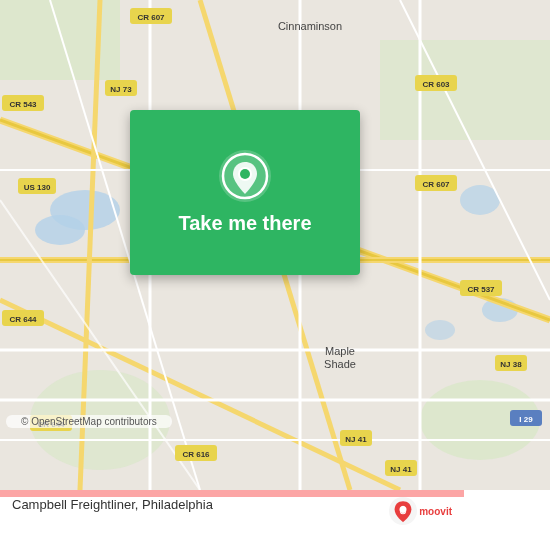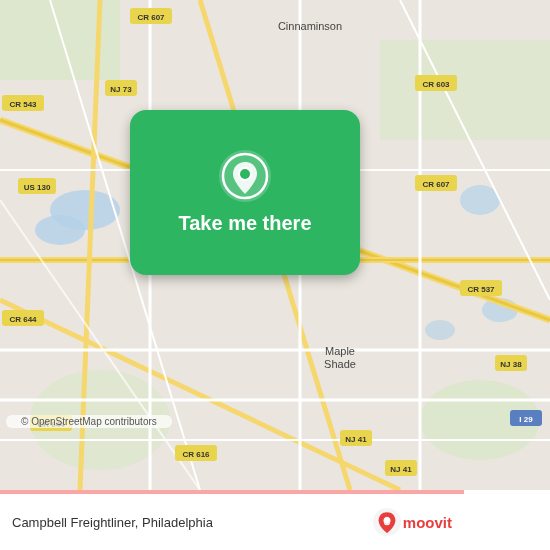--- a/index.html
+++ b/index.html
@@ -26,23 +26,23 @@
       position: absolute;
       top: 0; left: 0;
     }
 
     
     #bottom-bar {
       width: 464px;
       height: 60px;
       background: white;
       display: flex;
-      align-items: center;
+      align-items: flex-start;
       padding: 0 12px;
-      border-top: 4px solid #fca5a5;
+      border-top: 7px solid #fca5a5;
     }
 
     .moovit-logo {
       display: flex;
       align-items: center;
       margin-left: auto;
     }
 
     .moovit-icon {
       width: 28px;
@@ -68,21 +68,21 @@
     }
 
     
     #take-me-card {
       position: absolute;
       top: 110px;
       left: 130px;
       width: 230px;
       height: 165px;
       background: #2eb562;
-      border-radius: 16px;
+      border-radius: 4px;
       display: flex;
       flex-direction: column;
       align-items: center;
       justify-content: center;
       cursor: pointer;
       box-shadow: 0 4px 12px rgba(0,0,0,0.3);
     }
 
     .pin-icon {
       width: 52px;
@@ -213,15 +213,15 @@
   <div class="moovit-logo">
     <svg class="moovit-icon" viewBox="0 0 40 40" xmlns="http://www.w3.org/2000/svg">
 
       <circle cx="20" cy="20" r="20" fill="#f5f5f5"></circle>
       <path d="M20 6 C13 6 8 11 8 18 C8 27 20 36 20 36 C20 36 32 27 32 18 C32 11 27 6 20 6 Z" fill="#e83e3e"></path>
       <circle cx="20" cy="18" r="5" fill="white"></circle>
 
       <circle cx="20" cy="15" r="2.5" fill="white"></circle>
       <path d="M16 22 Q20 26 24 22" stroke="white" stroke-width="1.5" fill="none"></path>
     </svg>
-    <span style="font-size:15px;font-weight:bold;color:#e83e3e;margin-left:2px;">moovit</span>
+    <span style="font-size:10px;font-weight:bold;color:#e83e3e;margin-left:2px;">moovit</span>
   </div>
 </div>
 
 </body></html>

